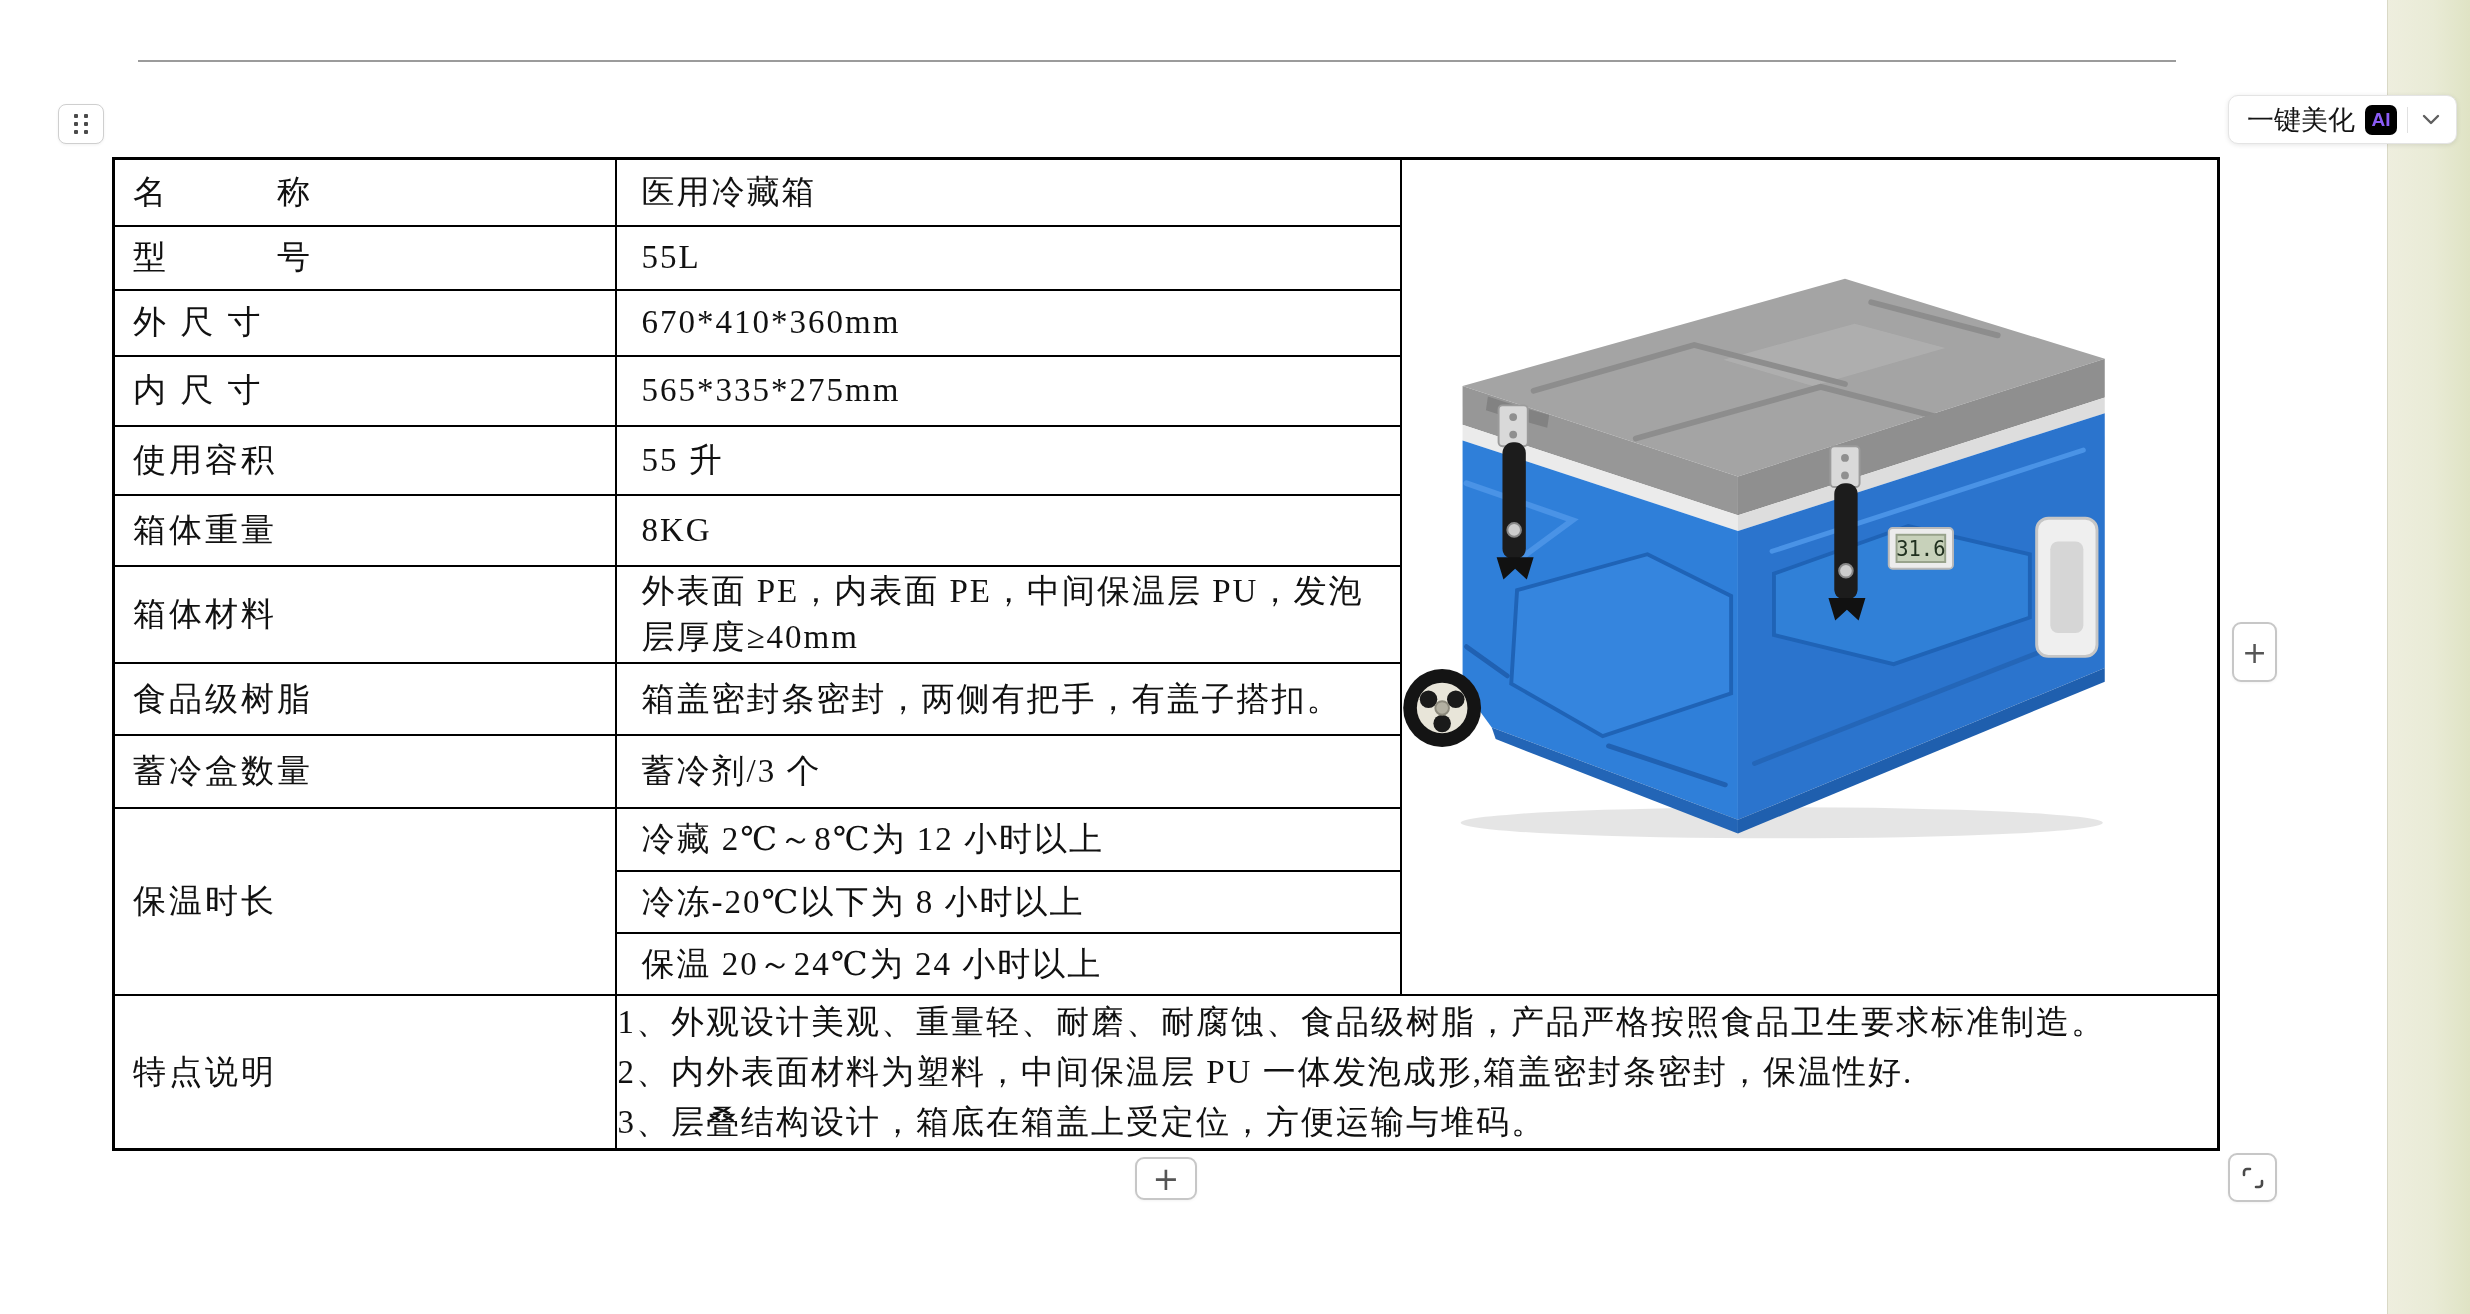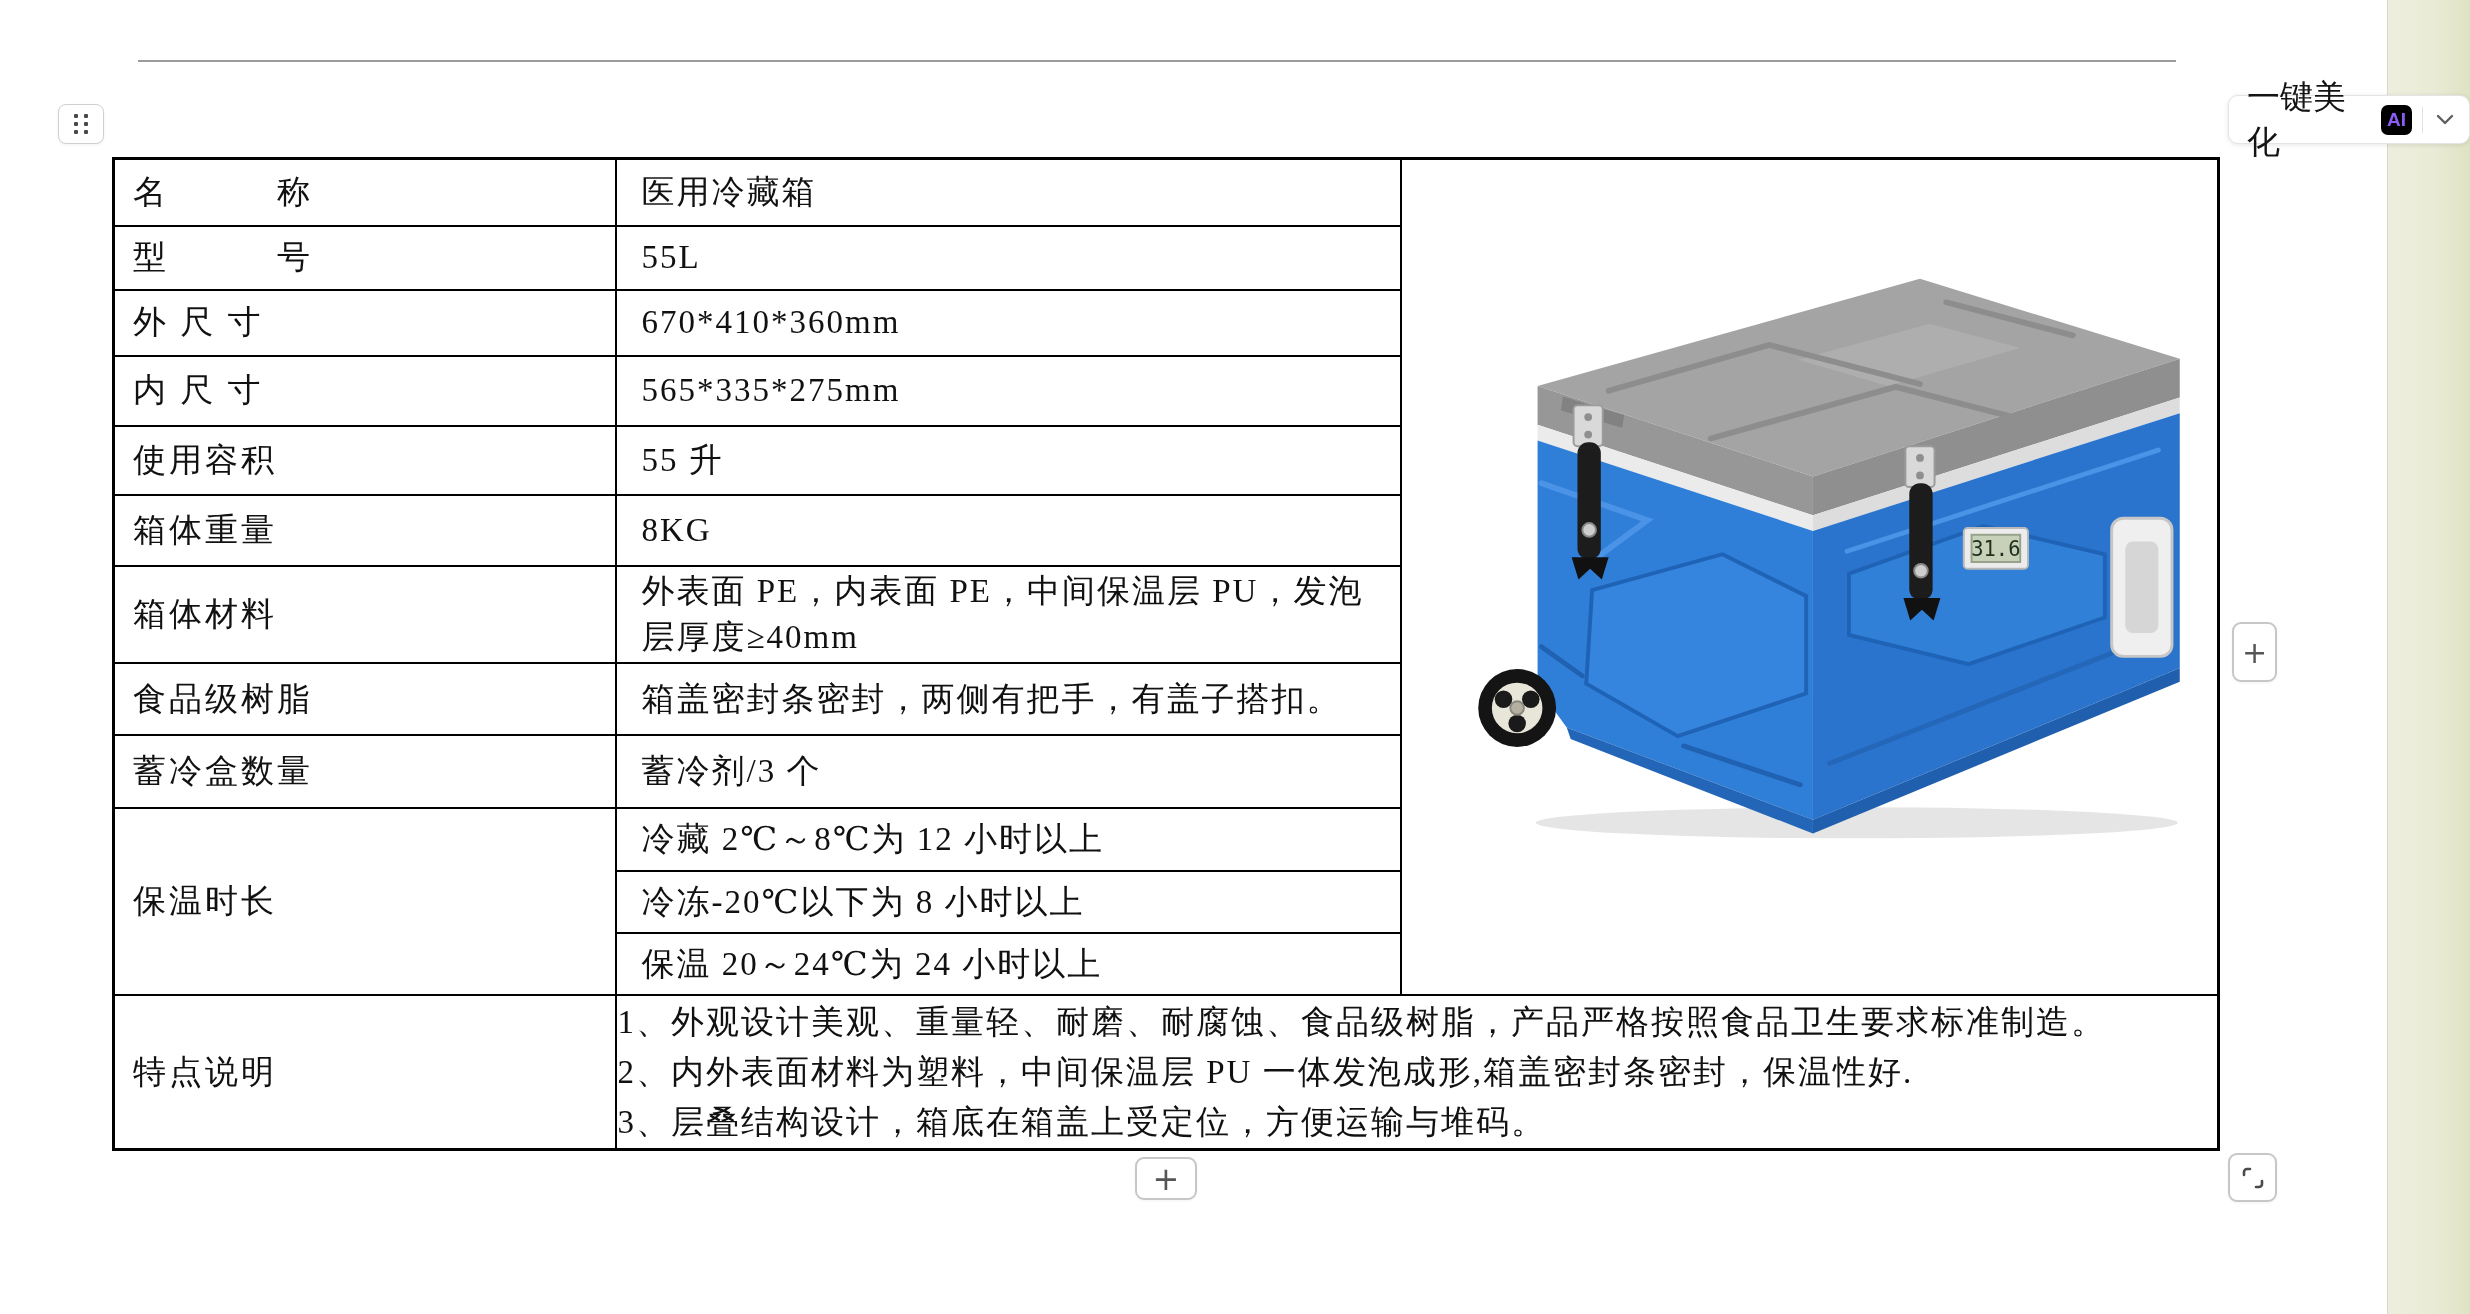--- a/index.html
+++ b/index.html
@@ -29,38 +29,38 @@
     letter-spacing:1px;white-space:pre;
   }
   
   .beautify-btn{
     position:absolute;left:2228px;top:95px;height:47px;padding:0 12px 0 18px;
     background:#fff;border:1px solid #e4e4e4;border-radius:10px;
     display:flex;align-items:center;gap:10px;z-index:5;
     box-shadow:0 1px 5px rgba(0,0,0,.10);cursor:pointer;
     font-family:"Liberation Sans","DejaVu Sans",sans-serif;
   }
-  .beautify-label{font-size:33px;color:#141414;}
+  .beautify-label{font-size:27px;color:#141414;}
   .ai-badge{
     width:32px;height:30px;border-radius:7px;background:#000000;color:#8b5cf6;
     font-size:19px;font-weight:bold;display:flex;align-items:center;justify-content:center;
   }
   .btn-divider{width:1px;height:26px;background:#e1e1e1;}
   .chev-btn{display:flex;align-items:center;justify-content:center;width:26px;height:36px;cursor:pointer;}
   
   .spec-table{
     position:absolute;left:112px;top:157px;border-collapse:collapse;table-layout:fixed;
     width:2105px;font-size:33px;border-radius:8px;
   }
   .spec-table td{border:2px solid #000;vertical-align:middle;overflow:hidden;}
   .spec-table{border:3px solid #000;}
   td.lbl{padding-left:18px;letter-spacing:3px;white-space:pre;}
   td.val{padding-left:25px;padding-right:13px;letter-spacing:2px;line-height:1.42;}
   td.img-cell{padding:0;vertical-align:top;}
-  .img-wrap{width:100%;height:100%;display:flex;justify-content:flex-end;}
+  .img-wrap{width:100%;height:100%;display:flex;justify-content:flex-start;}
   .feat-line{letter-spacing:2px;line-height:50px;}
   
   .sq-btn{
     position:absolute;background:#fff;border:2px solid #c7c7c7;border-radius:9px;
     display:flex;align-items:center;justify-content:center;cursor:pointer;
     color:#555;font-family:"DejaVu Sans","Liberation Sans",sans-serif;
     box-shadow:0 1px 3px rgba(0,0,0,.05);
   }
   .add-row-btn{left:1135px;top:1157px;width:58px;height:39px;font-size:32px;}
   .add-col-btn{left:2232px;top:622px;width:41px;height:56px;font-size:30px;z-index:5;}

